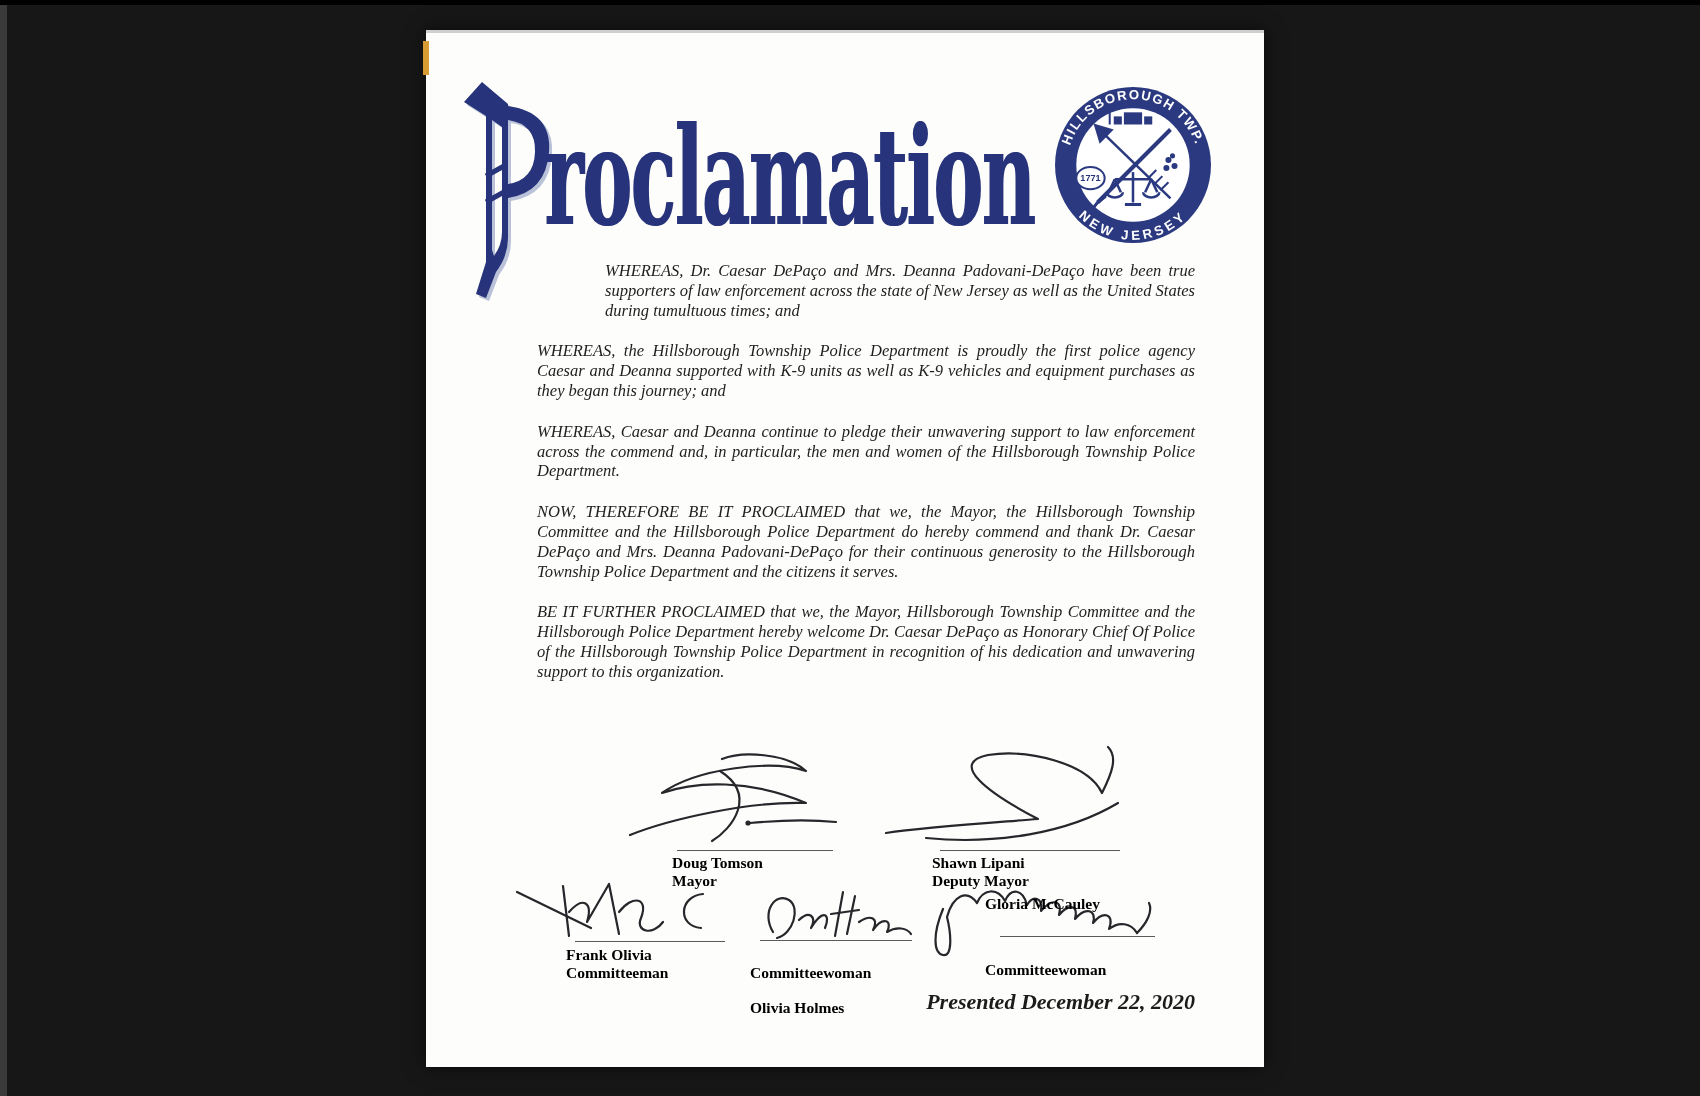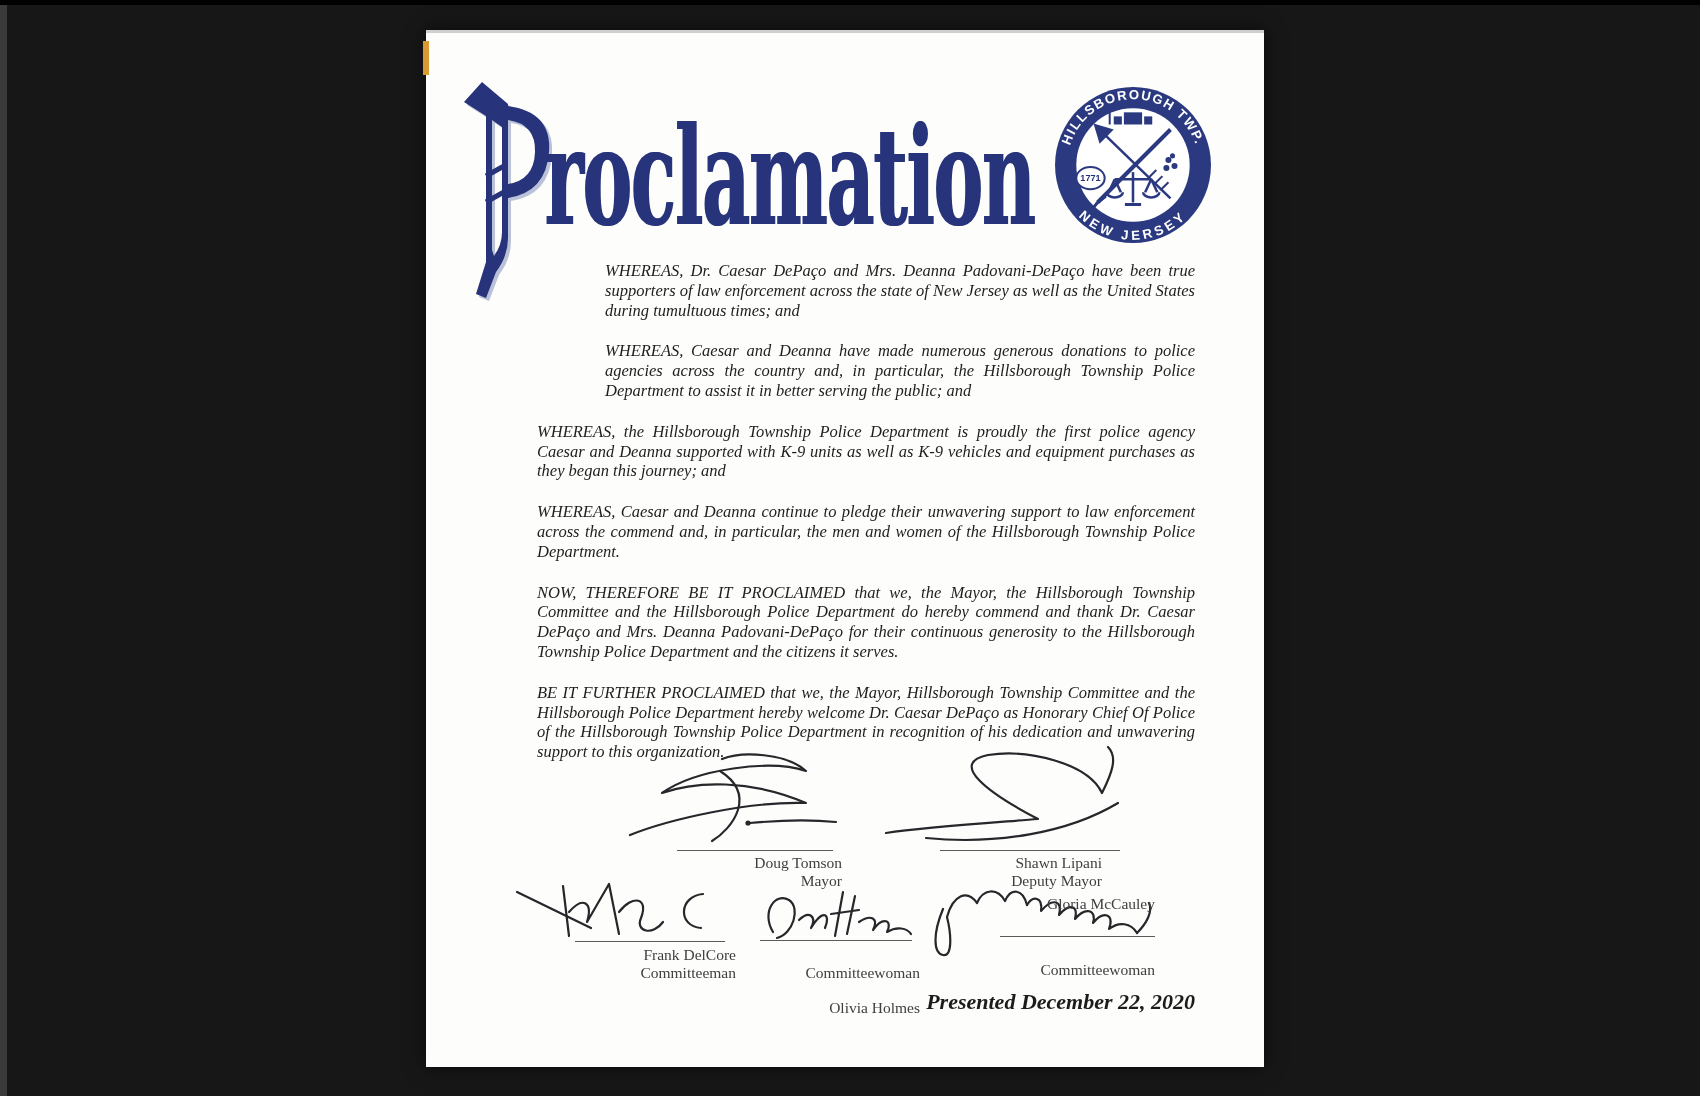--- a/index.html
+++ b/index.html
@@ -27,22 +27,22 @@
   
   .doc-text{position:absolute;left:111px;top:228px;width:658px;color:#1e1e1e;}
   .doc-text p{margin:0 0 21px 0;font-style:italic;font-size:16.5px;line-height:1.2;
               text-align:justify;}
   .doc-text p.indent{padding-left:68px;}
   .doc-text .lead{font-weight:normal;}
 
   
   .sig-svg{position:absolute;}
   .sig-line{position:absolute;height:1px;background:#5a5a5a;}
-  .sig-name,.sig-title{position:absolute;width:170px;text-align:right;font-size:15.5px;
-                       color:#404040;font-family:"Liberation Serif",serif;}
+  .sig-name,.sig-title{position:absolute;width:170px;text-align:left;font-size:15.5px;
+                       color:#000000;font-family:"Liberation Serif",serif;font-weight:bold;}
   .presented{position:absolute;right:69px;top:956px;font-style:italic;font-weight:600;
              font-size:22px;color:#1c1c1c;}
   .ink{stroke:#26262b;stroke-width:2.2;fill:none;stroke-linecap:round;stroke-linejoin:round;}
 </style>
 </head>
 <body>
 
 <div class="stage">
   <div class="edge-strip"></div>
   <div class="top-strip"></div>
@@ -101,21 +101,20 @@
           <circle cx="112" cy="82" r="3"></circle>
             <circle cx="118" cy="70" r="2.5"></circle>
         </g>
         <ellipse cx="37" cy="92" rx="14" ry="11" fill="#ffffff" stroke="#2b3a80" stroke-width="2"></ellipse>
         <text x="37" y="95" class="seal-year">1771</text>
       </g>
     </svg>
 
     <div class="doc-text">
       <p class="indent"><span class="lead">WHEREAS,</span><span> Dr. Caesar DePaço and Mrs. Deanna Padovani-DePaço have been true supporters of law enforcement across the state of New Jersey as well as the United States during tumultuous times; and</span></p>
-      <p class="indent"><span class="lead">WHEREAS,</span><span> Caesar and Deanna have made numerous generous donations to police agencies across the country and, in particular, the Hillsborough Township Police Department to assist it in better serving the public; and</span></p>
       <p><span class="lead">WHEREAS,</span><span> the Hillsborough Township Police Department is proudly the first police agency Caesar and Deanna supported with K-9 units as well as K-9 vehicles and equipment purchases as they began this journey; and</span></p>
       <p><span class="lead">WHEREAS,</span><span> Caesar and Deanna continue to pledge their unwavering support to law enforcement across the commend and, in particular, the men and women of the Hillsborough Township Police Department.</span></p>
       <p><span class="lead">NOW, THEREFORE BE IT PROCLAIMED</span><span> that we, the Mayor, the Hillsborough Township Committee and the Hillsborough Police Department do hereby commend and thank Dr. Caesar DePaço and Mrs. Deanna Padovani-DePaço for their continuous generosity to the Hillsborough Township Police Department and the citizens it serves.</span></p>
       <p><span class="lead">BE IT FURTHER PROCLAIMED</span><span> that we, the Mayor, Hillsborough Township Committee and the Hillsborough Police Department hereby welcome Dr. Caesar DePaço as Honorary Chief Of Police of the Hillsborough Township Police Department in recognition of his dedication and unwavering support to this organization.</span></p>
     </div>
 
     <svg class="sig-svg" style="left:174px;top:706px" width="280" height="112" viewBox="0 0 280 112">
       <path class="ink" d="M30,96 C70,80 150,62 206,64 C150,40 96,42 62,54 C96,30 170,20 206,32 C186,14 142,12 122,20"></path>
       <path class="ink" d="M120,32 C158,56 132,90 112,102"></path>
       <path class="ink" d="M150,84 C182,81 216,81 236,83" stroke-width="3"></path>
@@ -146,21 +145,21 @@
       <path class="ink" d="M108,36 C120,28 128,32 122,44 C132,30 142,34 136,46 C146,40 156,42 160,48"></path>
     </svg>
     <svg class="sig-svg" style="left:495px;top:848px" width="250" height="80" viewBox="0 0 250 80">
       <path class="ink" d="M22,28 C12,52 12,72 22,74 C32,76 30,52 26,36 C32,14 46,8 56,22 C62,8 76,6 84,20 C90,6 102,8 106,24"></path>
       <path class="ink" d="M106,24 C112,14 122,16 120,30 C132,16 142,20 138,34 C148,22 158,24 154,38 C164,26 176,28 172,42 C182,30 194,32 188,48 C198,40 210,42 216,52"></path>
       <path class="ink" d="M216,52 C226,42 232,30 228,22"></path>
     </svg>
     <div class="sig-line" style="left:149px;top:908px;width:150px"></div>
     <div class="sig-line" style="left:334px;top:907px;width:152px"></div>
     <div class="sig-line" style="left:574px;top:903px;width:155px"></div>
-    <div class="sig-name" style="left:140px;top:913px">Frank DelCore</div>
+    <div class="sig-name" style="left:140px;top:913px">Frank Olivia</div>
     <div class="sig-title" style="left:140px;top:931px">Committeeman</div>
     <div class="sig-name" style="left:324px;top:966px">Olivia Holmes</div>
     <div class="sig-title" style="left:324px;top:931px">Committeewoman</div>
     <div class="sig-name" style="left:559px;top:862px">Gloria McCauley</div>
     <div class="sig-title" style="left:559px;top:928px">Committeewoman</div>
 
     <div class="presented">Presented December 22, 2020</div>
   </div>
 </div>
 

